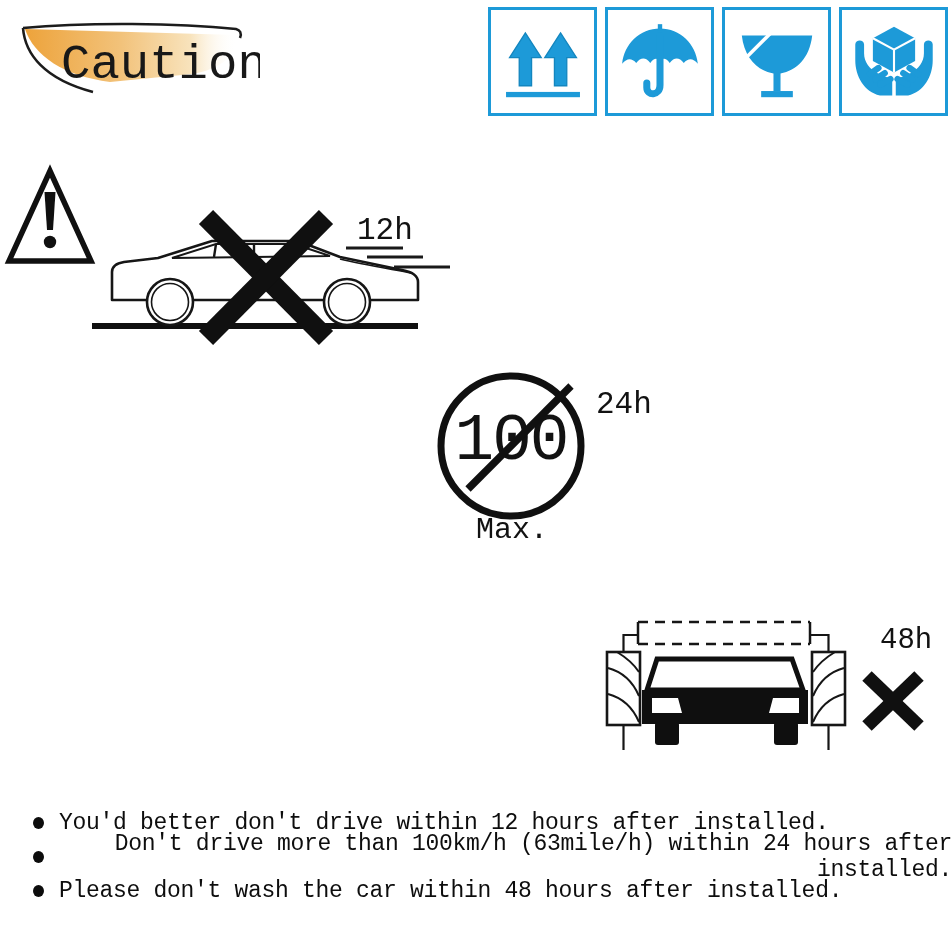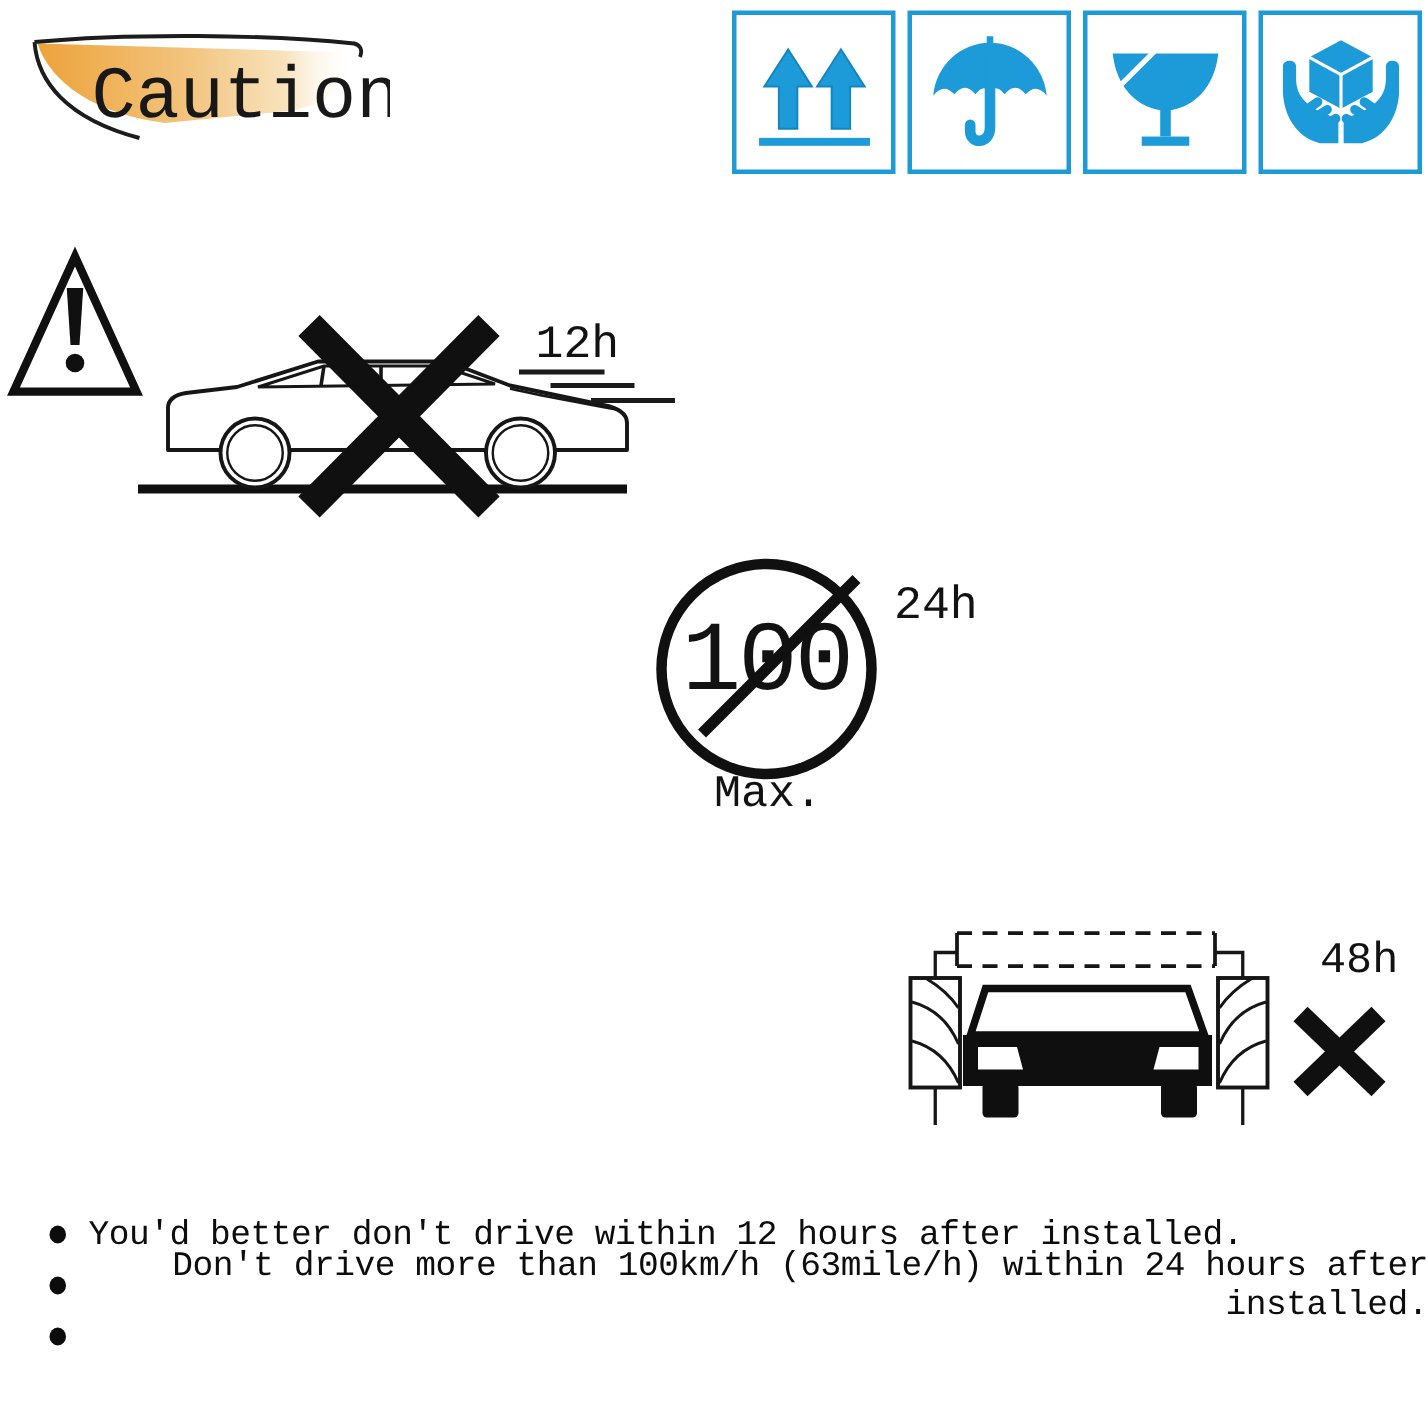--- a/index.html
+++ b/index.html
@@ -172,16 +172,17 @@
     <div class="note">
       <span class="dot"></span>
       <span class="txt">You'd better don't drive within 12 hours after installed.</span>
     </div>
     <div class="note">
       <span class="dot"></span>
       <span class="txt">Don't drive more than 100km/h (63mile/h) within 24 hours after installed.</span>
     </div>
     <div class="note">
       <span class="dot"></span>
+      <span class="txt">Please don't wash the car within 48 hours after installed.</span>
     </div>
   </div>
 
 </div>
 
 </body></html>

